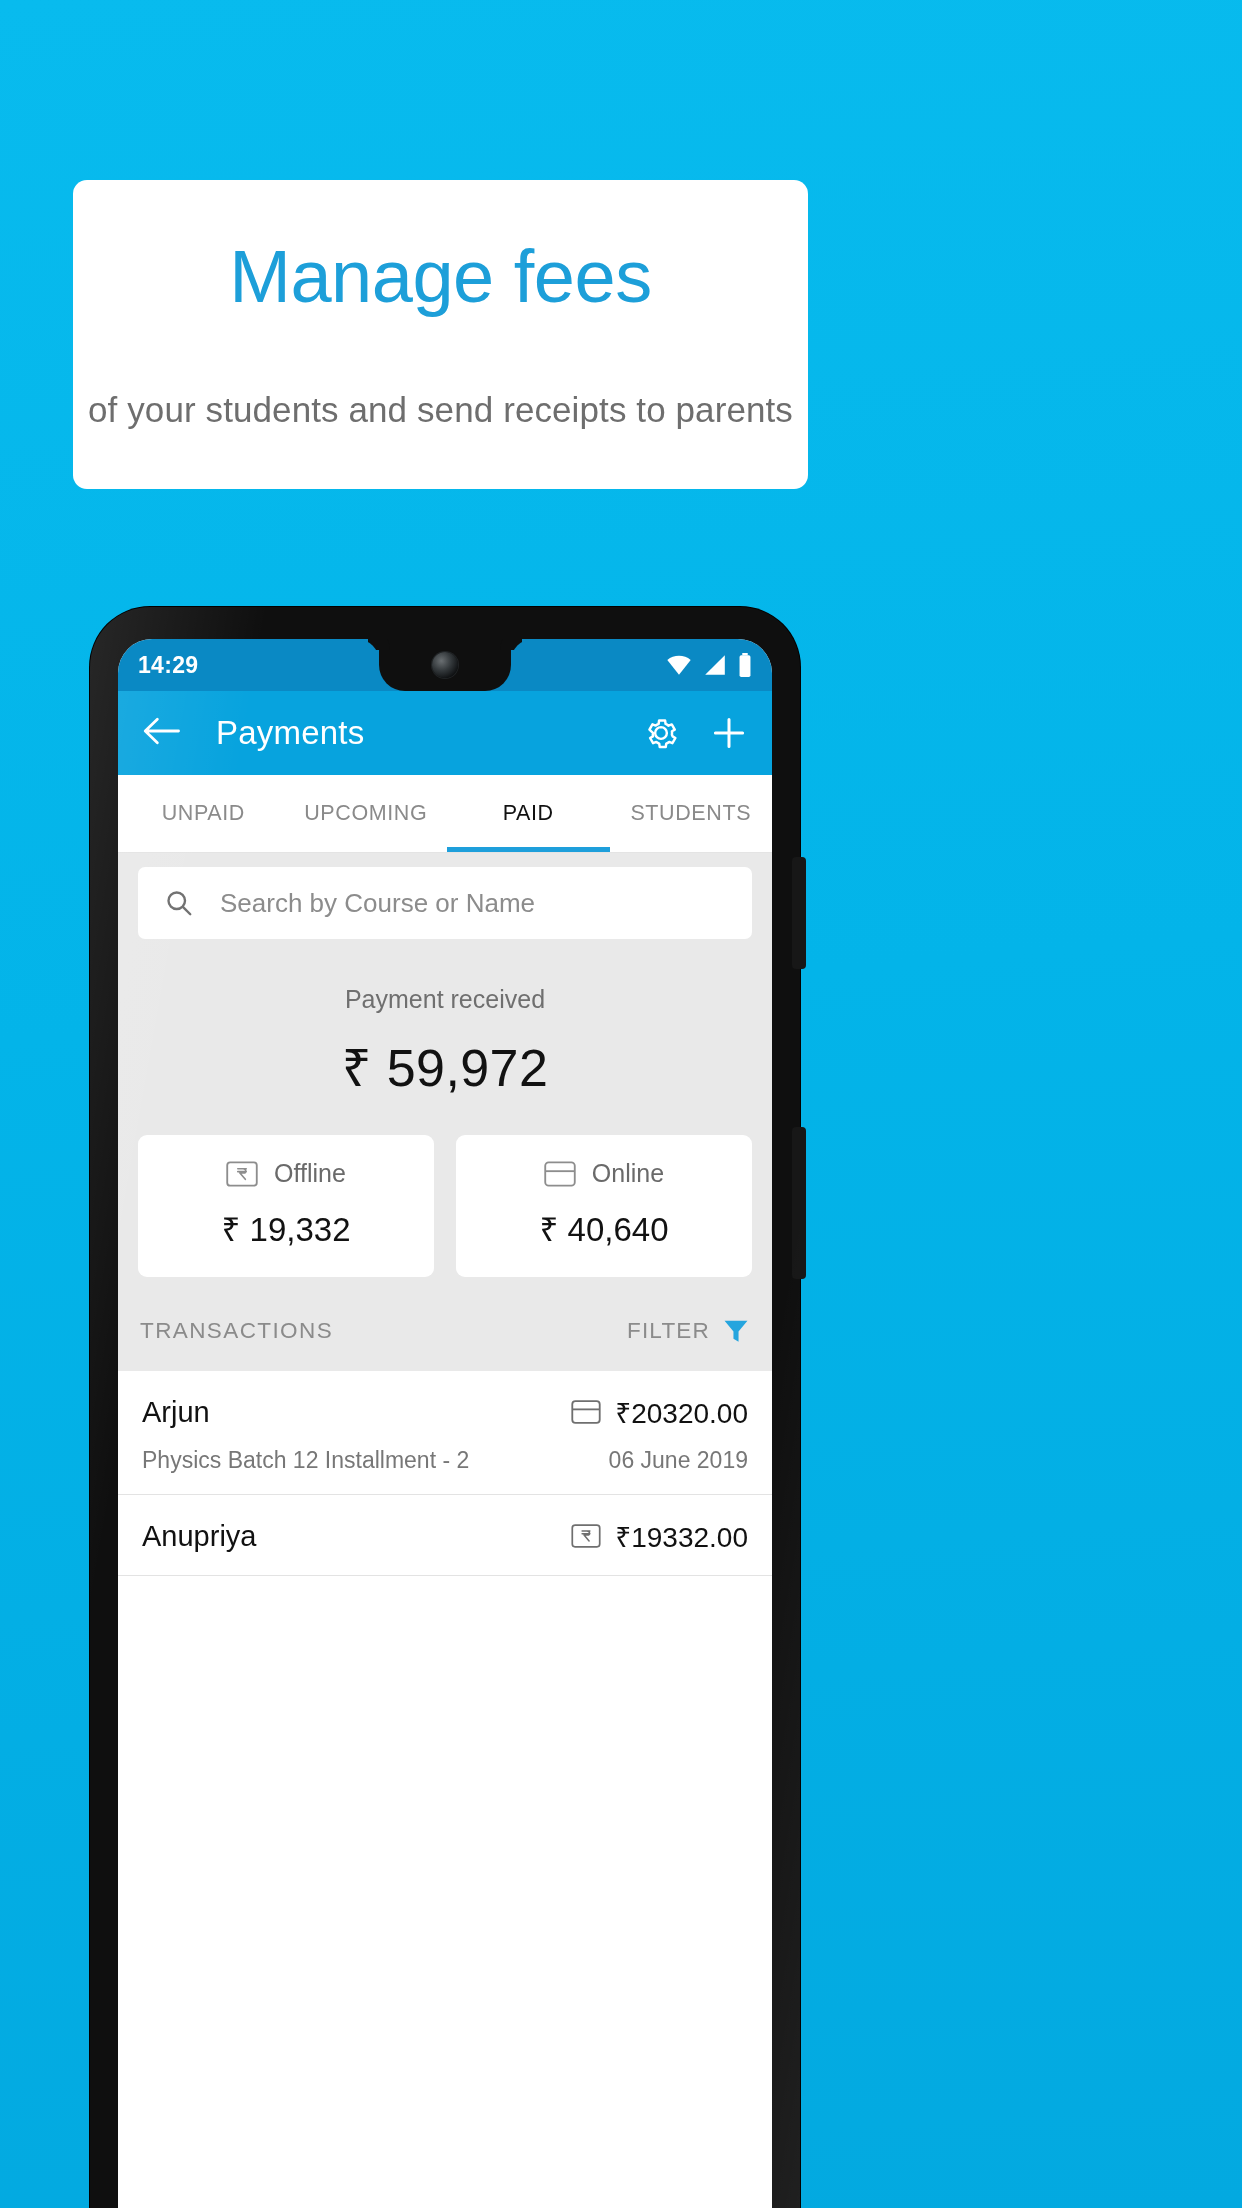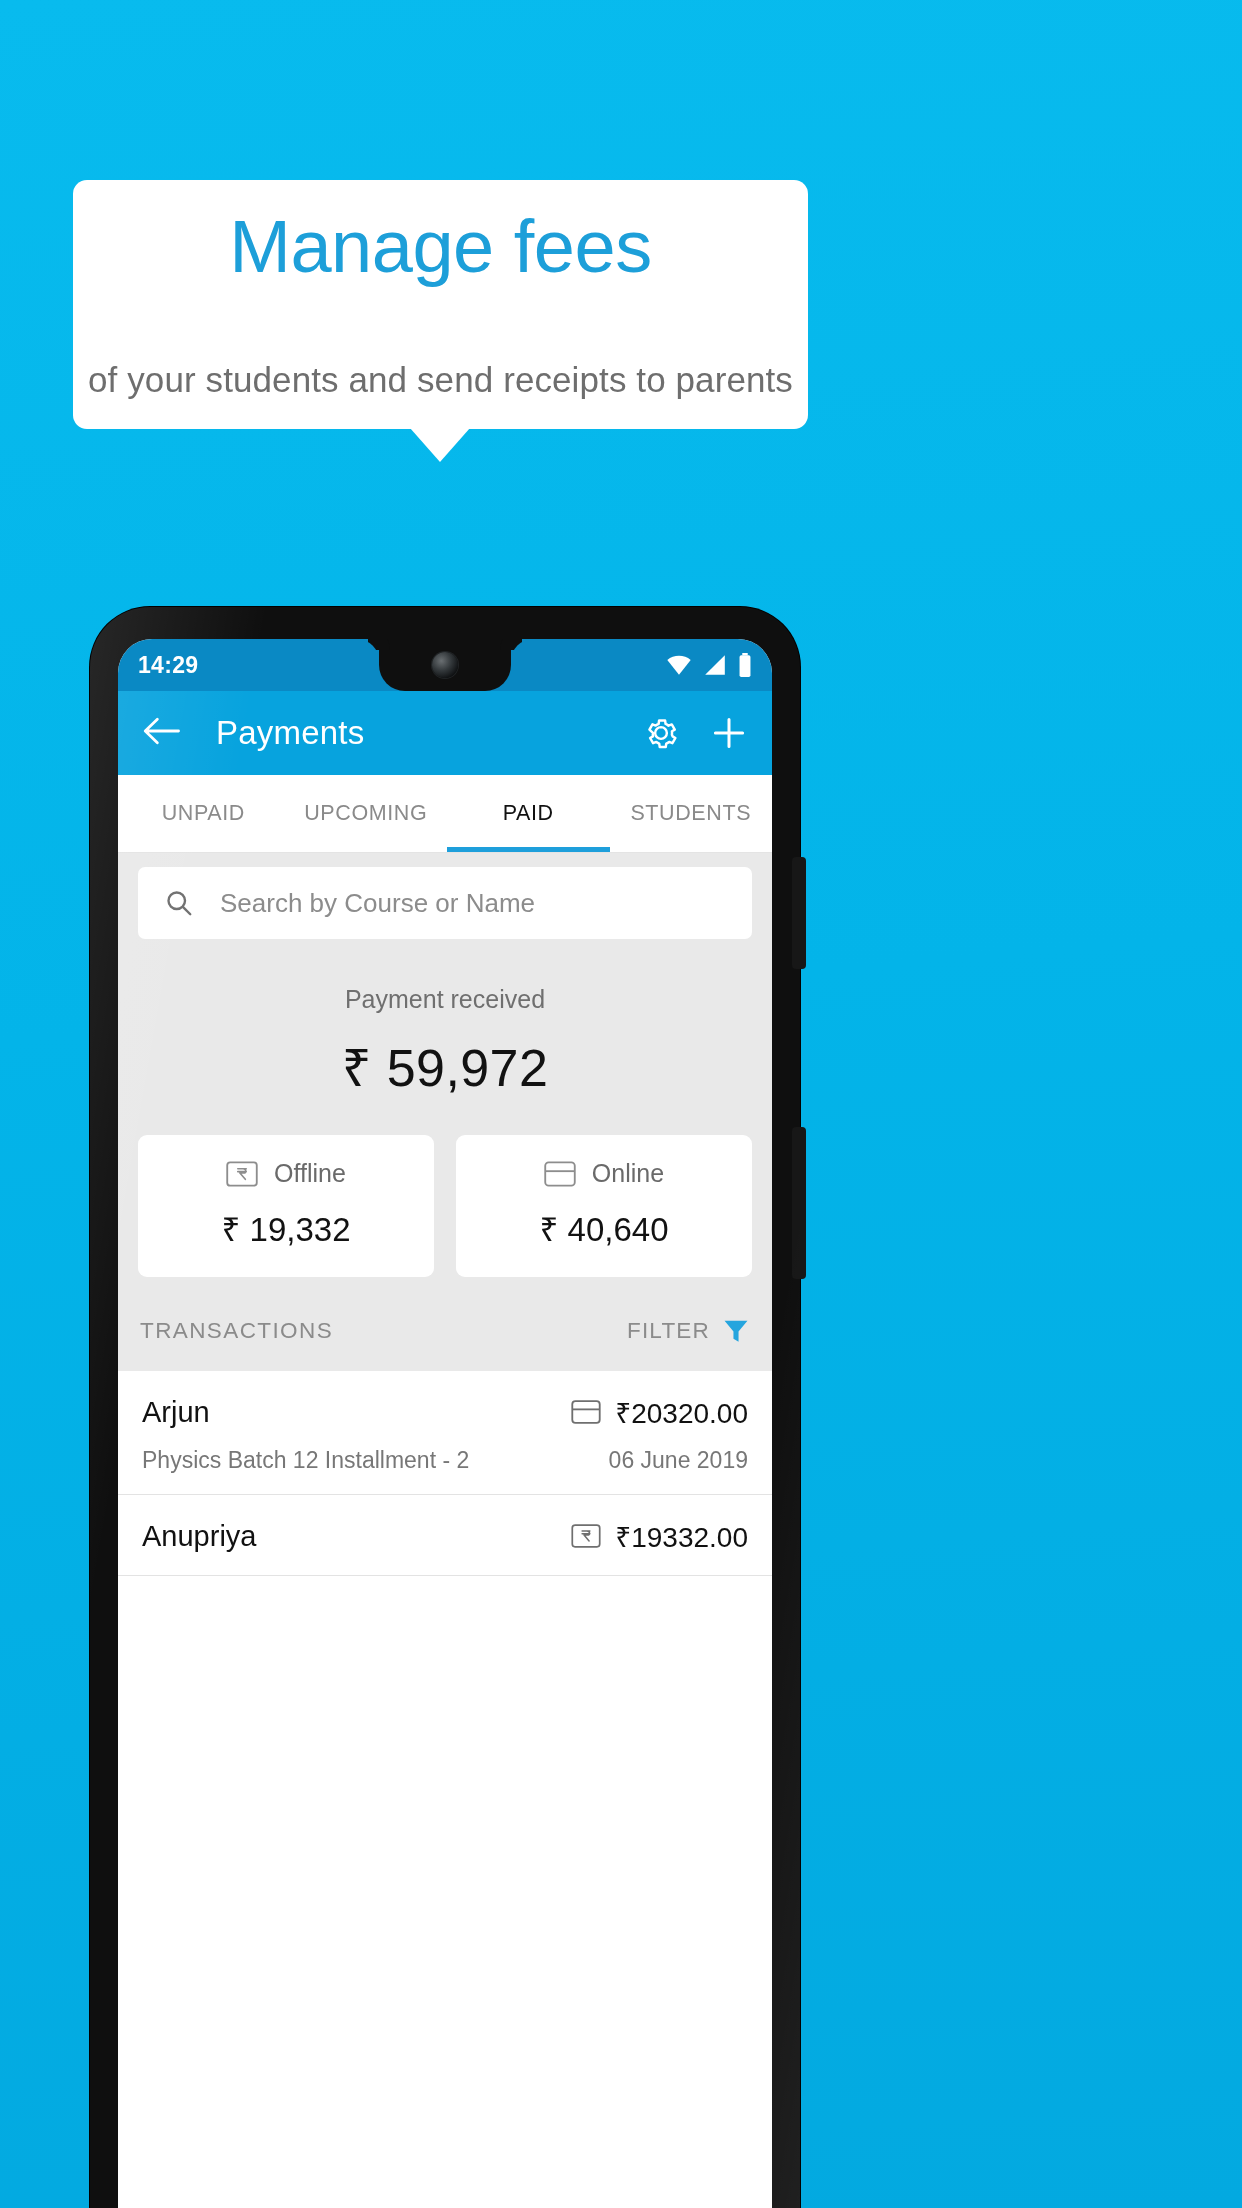--- a/index.html
+++ b/index.html
@@ -12,21 +12,21 @@
   }
   #stage {
     position:absolute; inset:0;
     background:linear-gradient(175deg,#08bbee 0%,#03b4e9 45%,#03a9e0 100%);
   }
 
   
   .bubble {
     position:absolute;
     left:73px; top:180px;
-    width:735px; height:249px;
+    width:735px; height:309px;
     background:#ffffff;
     border-radius:14px;
     display:flex; flex-direction:column;
     align-items:center; justify-content:center;gap:42px;
   }
   .bubble-tail {
     position:absolute;
     left:410px; top:428px;
     width:0; height:0;
     border-left:30px solid transparent;

